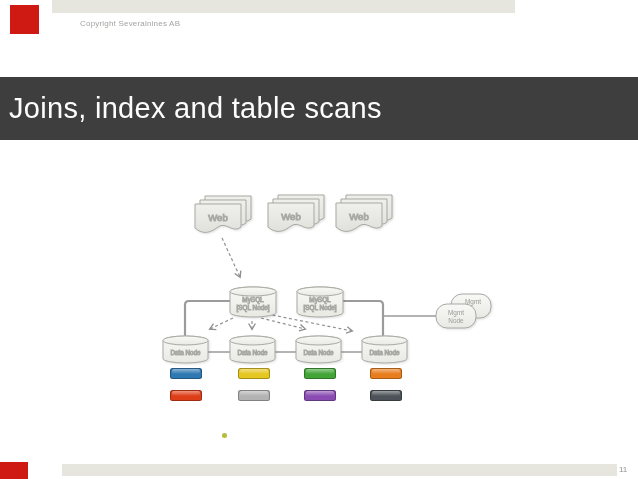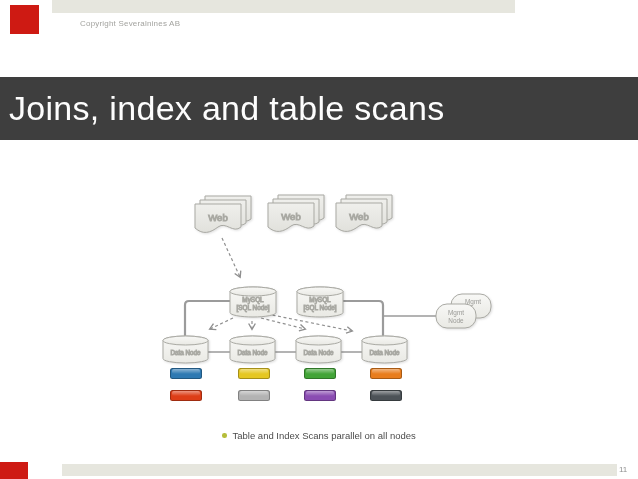--- a/index.html
+++ b/index.html
@@ -3,21 +3,21 @@
 <meta charset="utf-8">
 <style>
   html,body{margin:0;padding:0;background:#fff;}
   .slide{position:relative;width:638px;height:479px;background:#ffffff;overflow:hidden;
          font-family:"Liberation Sans", sans-serif;padding-left:8px;}
   .abs{position:absolute;}
   .band{background:#e6e6de;}
   .logo-sq{background:#ce1a13;}
   .copyright{left:80px;top:19px;font-size:8px;color:#a3a39f;letter-spacing:.2px;}
   .title-bar{left:0;top:77px;width:638px;height:63px;background:#3e3e3e;}
-  .title-text{position:absolute;left:9px;top:0;line-height:63px;font-size:34px;color:#fdfdfd;
+  .title-text{position:absolute;left:9px;top:0;line-height:63px;font-size:29px;color:#fdfdfd;
               letter-spacing:.3px;white-space:nowrap;}
   .diagram-svg{left:0;top:0;width:638px;height:479px;}
   .shape{filter:drop-shadow(1px 1.5px 1px rgba(0,0,0,0.13));}
   svg text{font-family:"Liberation Sans", sans-serif;fill:#9a9a96;}
   .bar{position:absolute;width:32px;height:11px;border-radius:2.5px;
        border:1px solid rgba(0,0,0,.28);box-sizing:border-box;}
   .bar::after{content:'';position:absolute;left:1px;right:1px;top:0;height:5px;border-radius:2px;
        background:linear-gradient(rgba(255,255,255,.45), rgba(255,255,255,0));}
   .bullets{left:222px;top:429px;}
   .bullet-row{display:flex;align-items:center;height:12.5px;}
@@ -137,21 +137,20 @@
   <div class="bar" style="left: 304px; top: 368px; background-color: rgb(66, 164, 55);"></div>
   <div class="bar" style="left: 370px; top: 368px; background-color: rgb(232, 125, 29);"></div>
   <div class="bar" style="left: 170px; top: 390px; background-color: rgb(221, 61, 23);"></div>
   <div class="bar" style="left: 238px; top: 390px; background-color: rgb(179, 179, 179);"></div>
   <div class="bar" style="left: 304px; top: 390px; background-color: rgb(138, 76, 178);"></div>
   <div class="bar" style="left: 370px; top: 390px; background-color: rgb(76, 82, 87);"></div>
 
   <div class="abs bullets">
     <div class="bullet-row">
       <span class="bullet-dot" style="background-color: rgb(181, 189, 58);"></span>
-      <span class="bullet-text">Table and Index Scans parallel on all nodes</span>
     </div>
   </div>
 
   <div class="abs logo-sq" style="left:0;top:462px;width:28px;height:17px;"></div>
   <div class="abs band" style="left:62px;top:464px;width:555px;height:12px;"></div>
   <div class="abs page-num">11</div>
 
 </div>
 
 </body></html>

